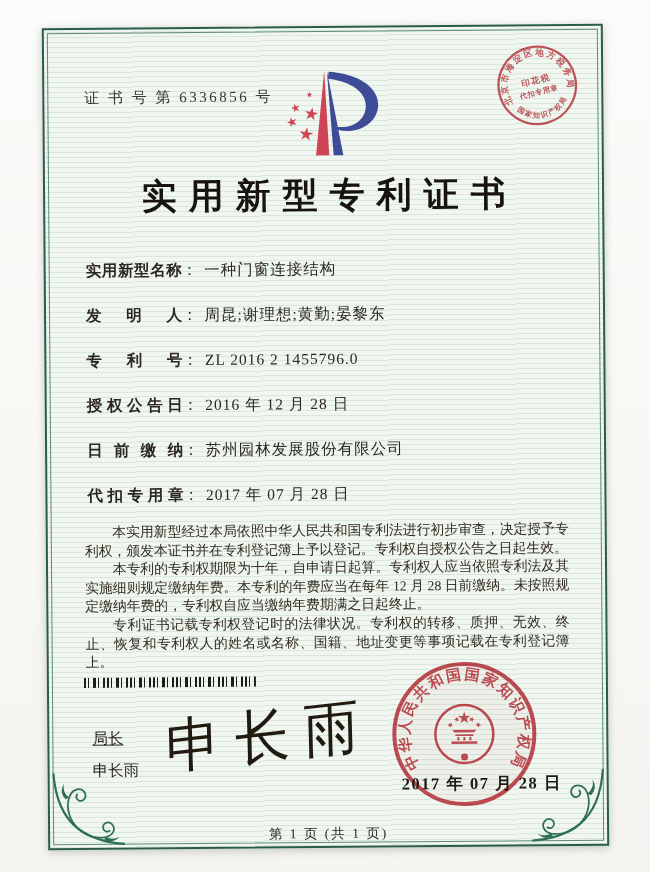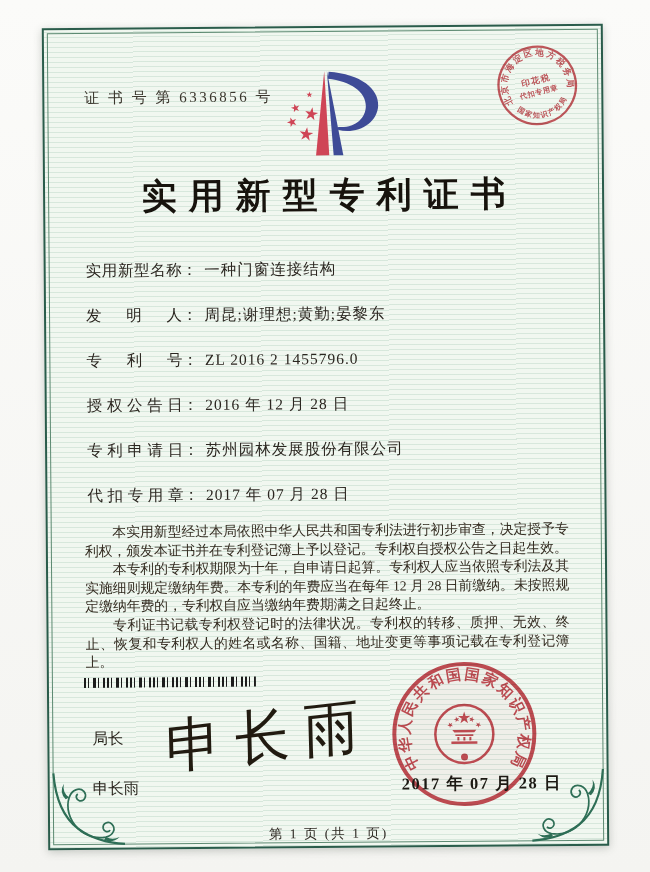--- a/index.html
+++ b/index.html
@@ -25,41 +25,41 @@
   .cert-no{position:absolute;left:40px;top:59px;font-size:15px;letter-spacing:2.5px;color:#3a352c;}
   .logo{position:absolute;left:222px;top:36px;width:132px;height:100px;}
   .tax-stamp{position:absolute;left:450px;top:16px;width:86px;height:86px;mix-blend-mode:multiply;}
   .title{
     position:absolute;left:0;right:0;top:144px;text-align:center;
     font-size:35px;font-weight:700;letter-spacing:12px;text-indent:12px;color:#17130d;
   }
   
   .fields{position:absolute;left:40px;top:231px;right:36px;}
   .frow{height:19px;margin-bottom:26px;font-size:15.5px;color:#2b2620;white-space:nowrap;}
-  .flabel{display:inline-block;width:96px;text-align:justify;text-align-last:justify;vertical-align:top;}
+  .flabel{display:inline-block;width:96px;text-align:justify;text-align-last:justify;vertical-align:top;font-weight:bold;}
   .fcolon{margin-right:7px;}
   .fvalue{letter-spacing:1px;}
   
   .paras{
     position:absolute;left:37px;right:36px;top:494px;
     font-size:13.8px;line-height:18.6px;color:#332b20;text-align:justify;
   }
   .paras p{margin:0;text-indent:2em;}
   
   .barcode{
     position:absolute;left:35px;top:648px;width:172px;height:10px;
     background:repeating-linear-gradient(90deg,
       #1c1c1c 0 2px, transparent 2px 4px,
       #1c1c1c 4px 5px, transparent 5px 9px,
       #1c1c1c 9px 12px, transparent 12px 14px,
       #1c1c1c 14px 15px, transparent 15px 19px,
       #1c1c1c 19px 21px, transparent 21px 23px);
   }
   .issuer{position:absolute;left:43px;top:699px;font-size:15.5px;color:#29241d;}
-  .issuer-title{margin-bottom:29px;}
+  .issuer-title{margin-bottom:11px;text-decoration:underline;}
   .signature{
     position:absolute;left:118px;top:672px;
     font-size:54px;font-weight:500;letter-spacing:14px;color:#211a10;
     transform:rotate(-6deg) skewX(-5deg) scale(1.02,1.1);
     white-space:nowrap;
   }
   .seal{position:absolute;left:340px;top:632px;width:150px;height:150px;mix-blend-mode:multiply;}
   .issue-date{
     position:absolute;left:352px;top:746px;z-index:5;
     font-size:16.5px;font-weight:700;letter-spacing:1.5px;color:#1c1913;
@@ -126,21 +126,21 @@
       <div class="frow">
         <span class="flabel">发明人</span><span class="fcolon">：</span><span class="fvalue">周昆;谢理想;黄勤;晏黎东</span>
       </div>
       <div class="frow">
         <span class="flabel">专利号</span><span class="fcolon">：</span><span class="fvalue">ZL 2016 2 1455796.0</span>
       </div>
       <div class="frow">
         <span class="flabel">授权公告日</span><span class="fcolon">：</span><span class="fvalue">2016 年 12 月 28 日</span>
       </div>
       <div class="frow">
-        <span class="flabel">专利申请日</span><span class="fcolon">：</span><span class="fvalue">苏州园林发展股份有限公司</span>
+        <span class="flabel">日前缴纳</span><span class="fcolon">：</span><span class="fvalue">苏州园林发展股份有限公司</span>
       </div>
       <div class="frow">
         <span class="flabel">代扣专用章</span><span class="fcolon">：</span><span class="fvalue">2017 年 07 月 28 日</span>
       </div>
     </div>
 
     <div class="paras">
       <p>本实用新型经过本局依照中华人民共和国专利法进行初步审查，决定授予专利权，颁发本证书并在专利登记簿上予以登记。专利权自授权公告之日起生效。</p>
       <p>本专利的专利权期限为十年，自申请日起算。专利权人应当依照专利法及其实施细则规定缴纳年费。本专利的年费应当在每年 12 月 28 日前缴纳。未按照规定缴纳年费的，专利权自应当缴纳年费期满之日起终止。</p>
       <p>专利证书记载专利权登记时的法律状况。专利权的转移、质押、无效、终止、恢复和专利权人的姓名或名称、国籍、地址变更等事项记载在专利登记簿上。</p>

